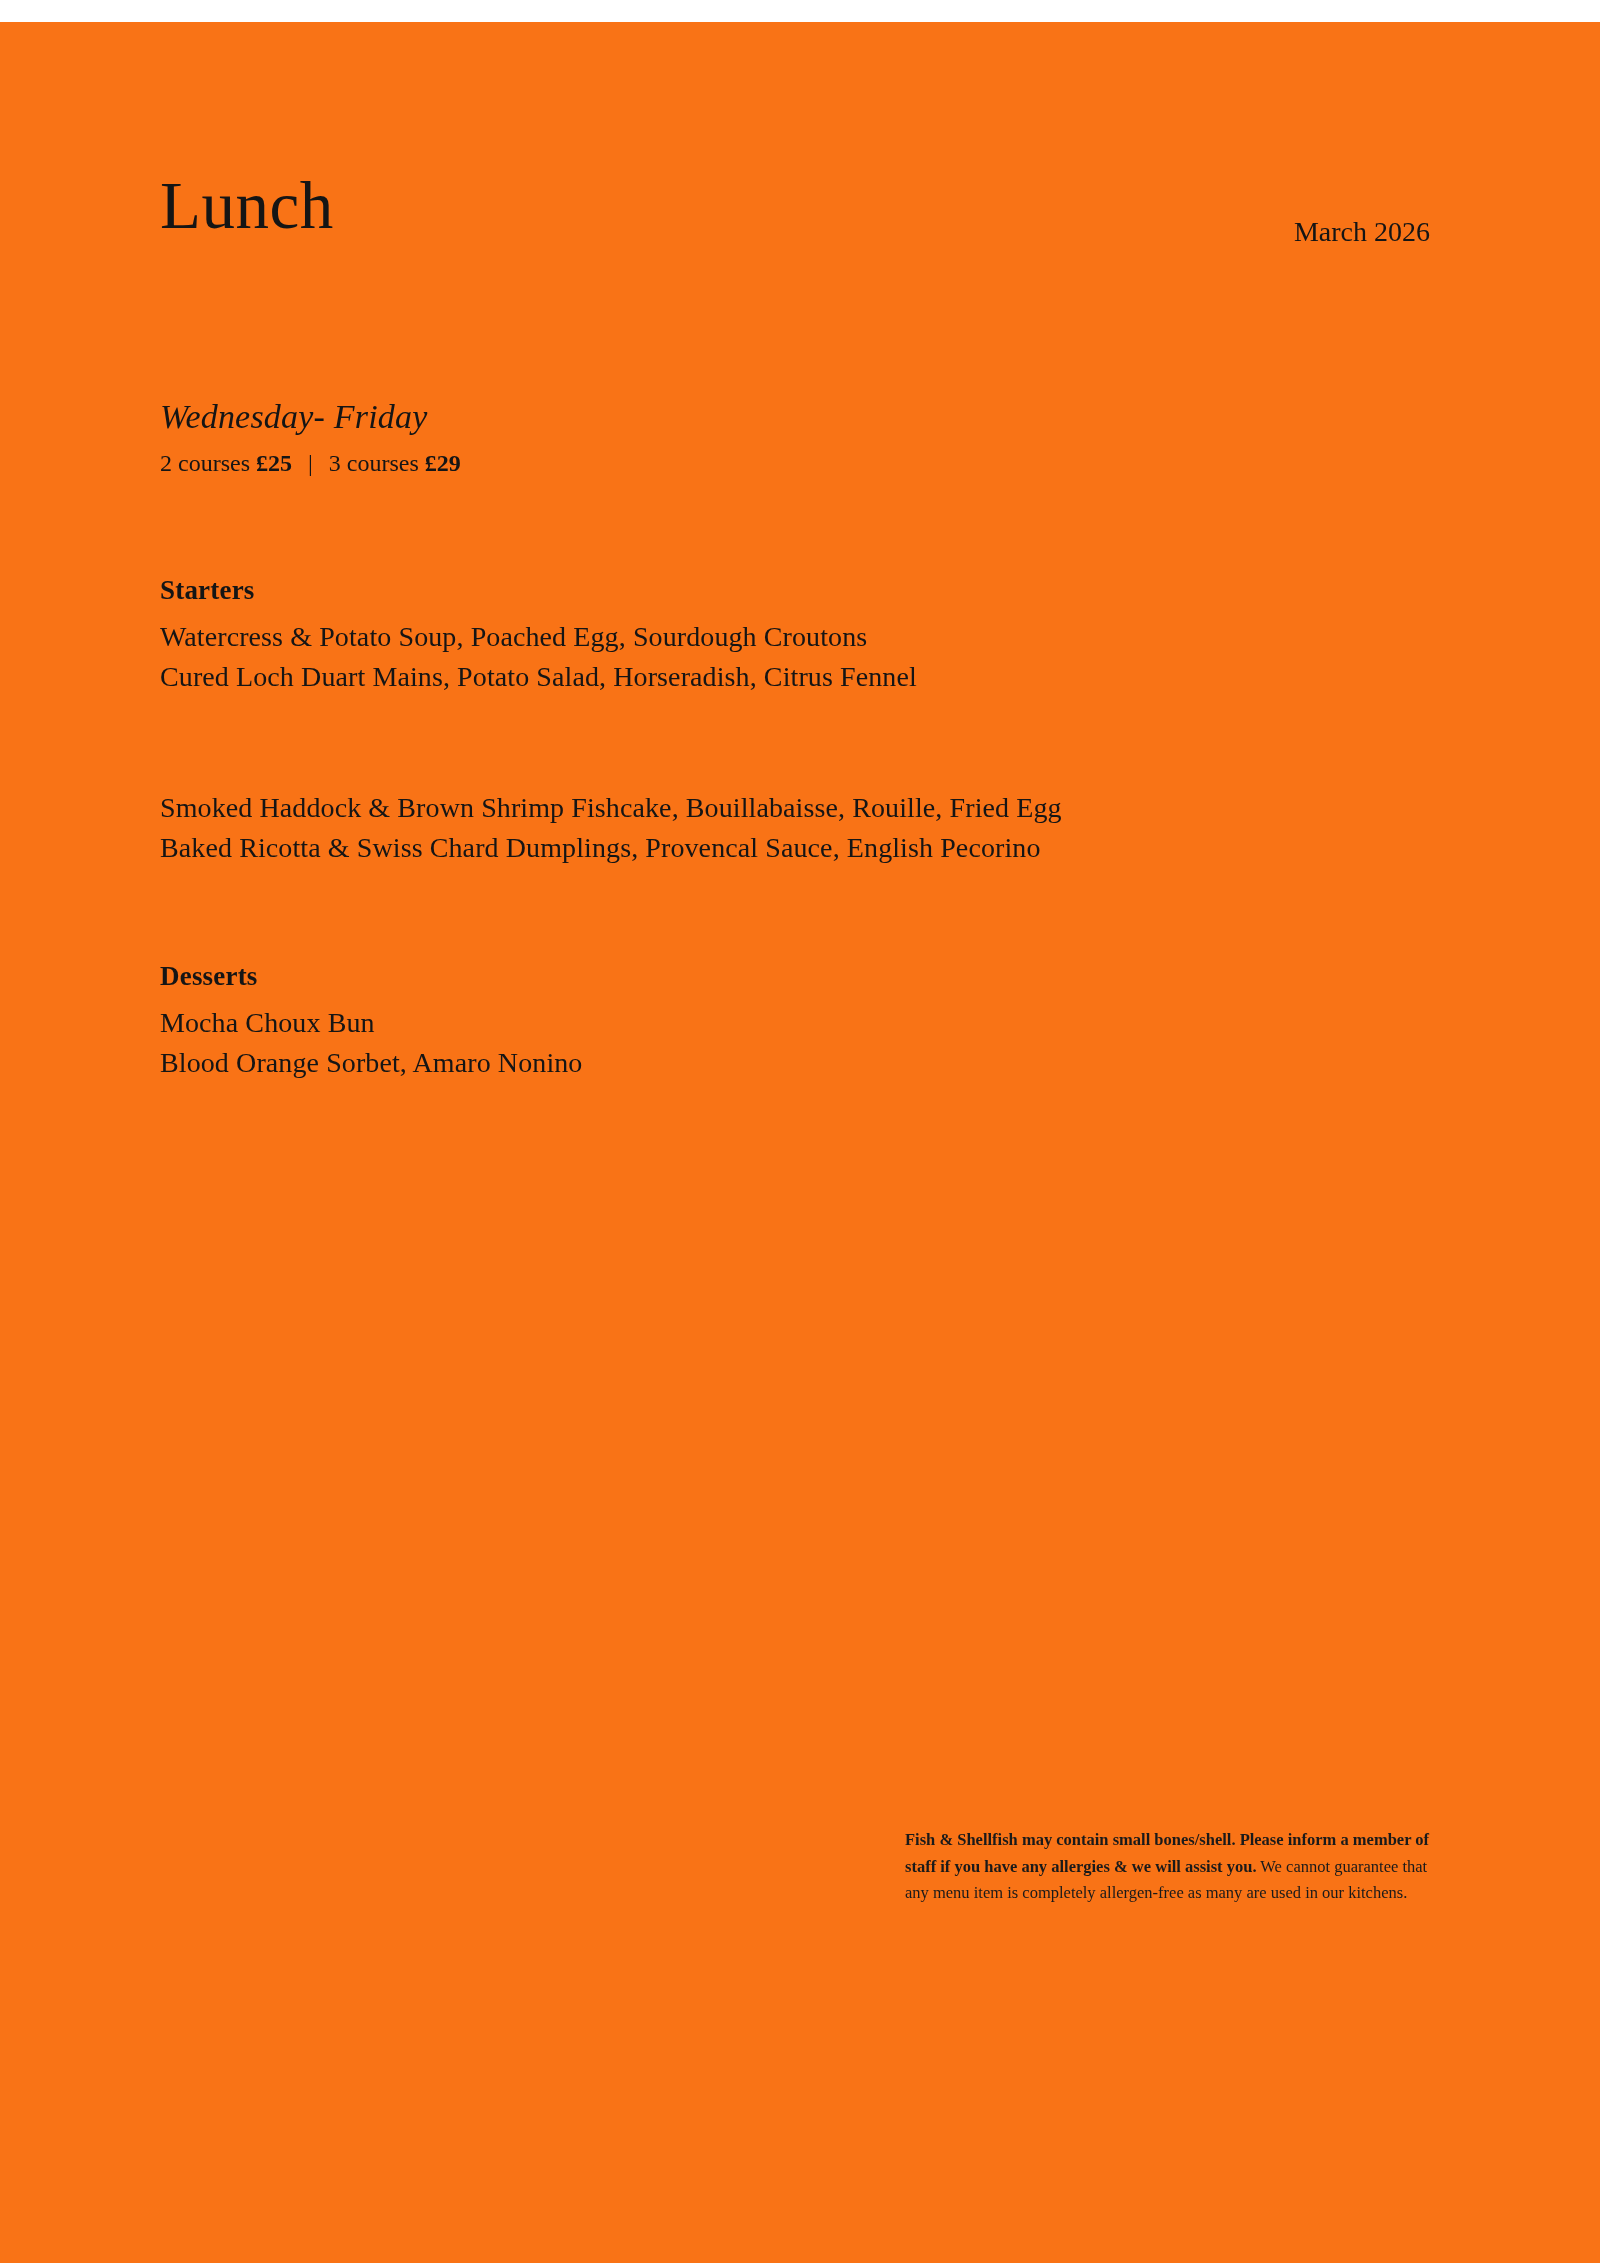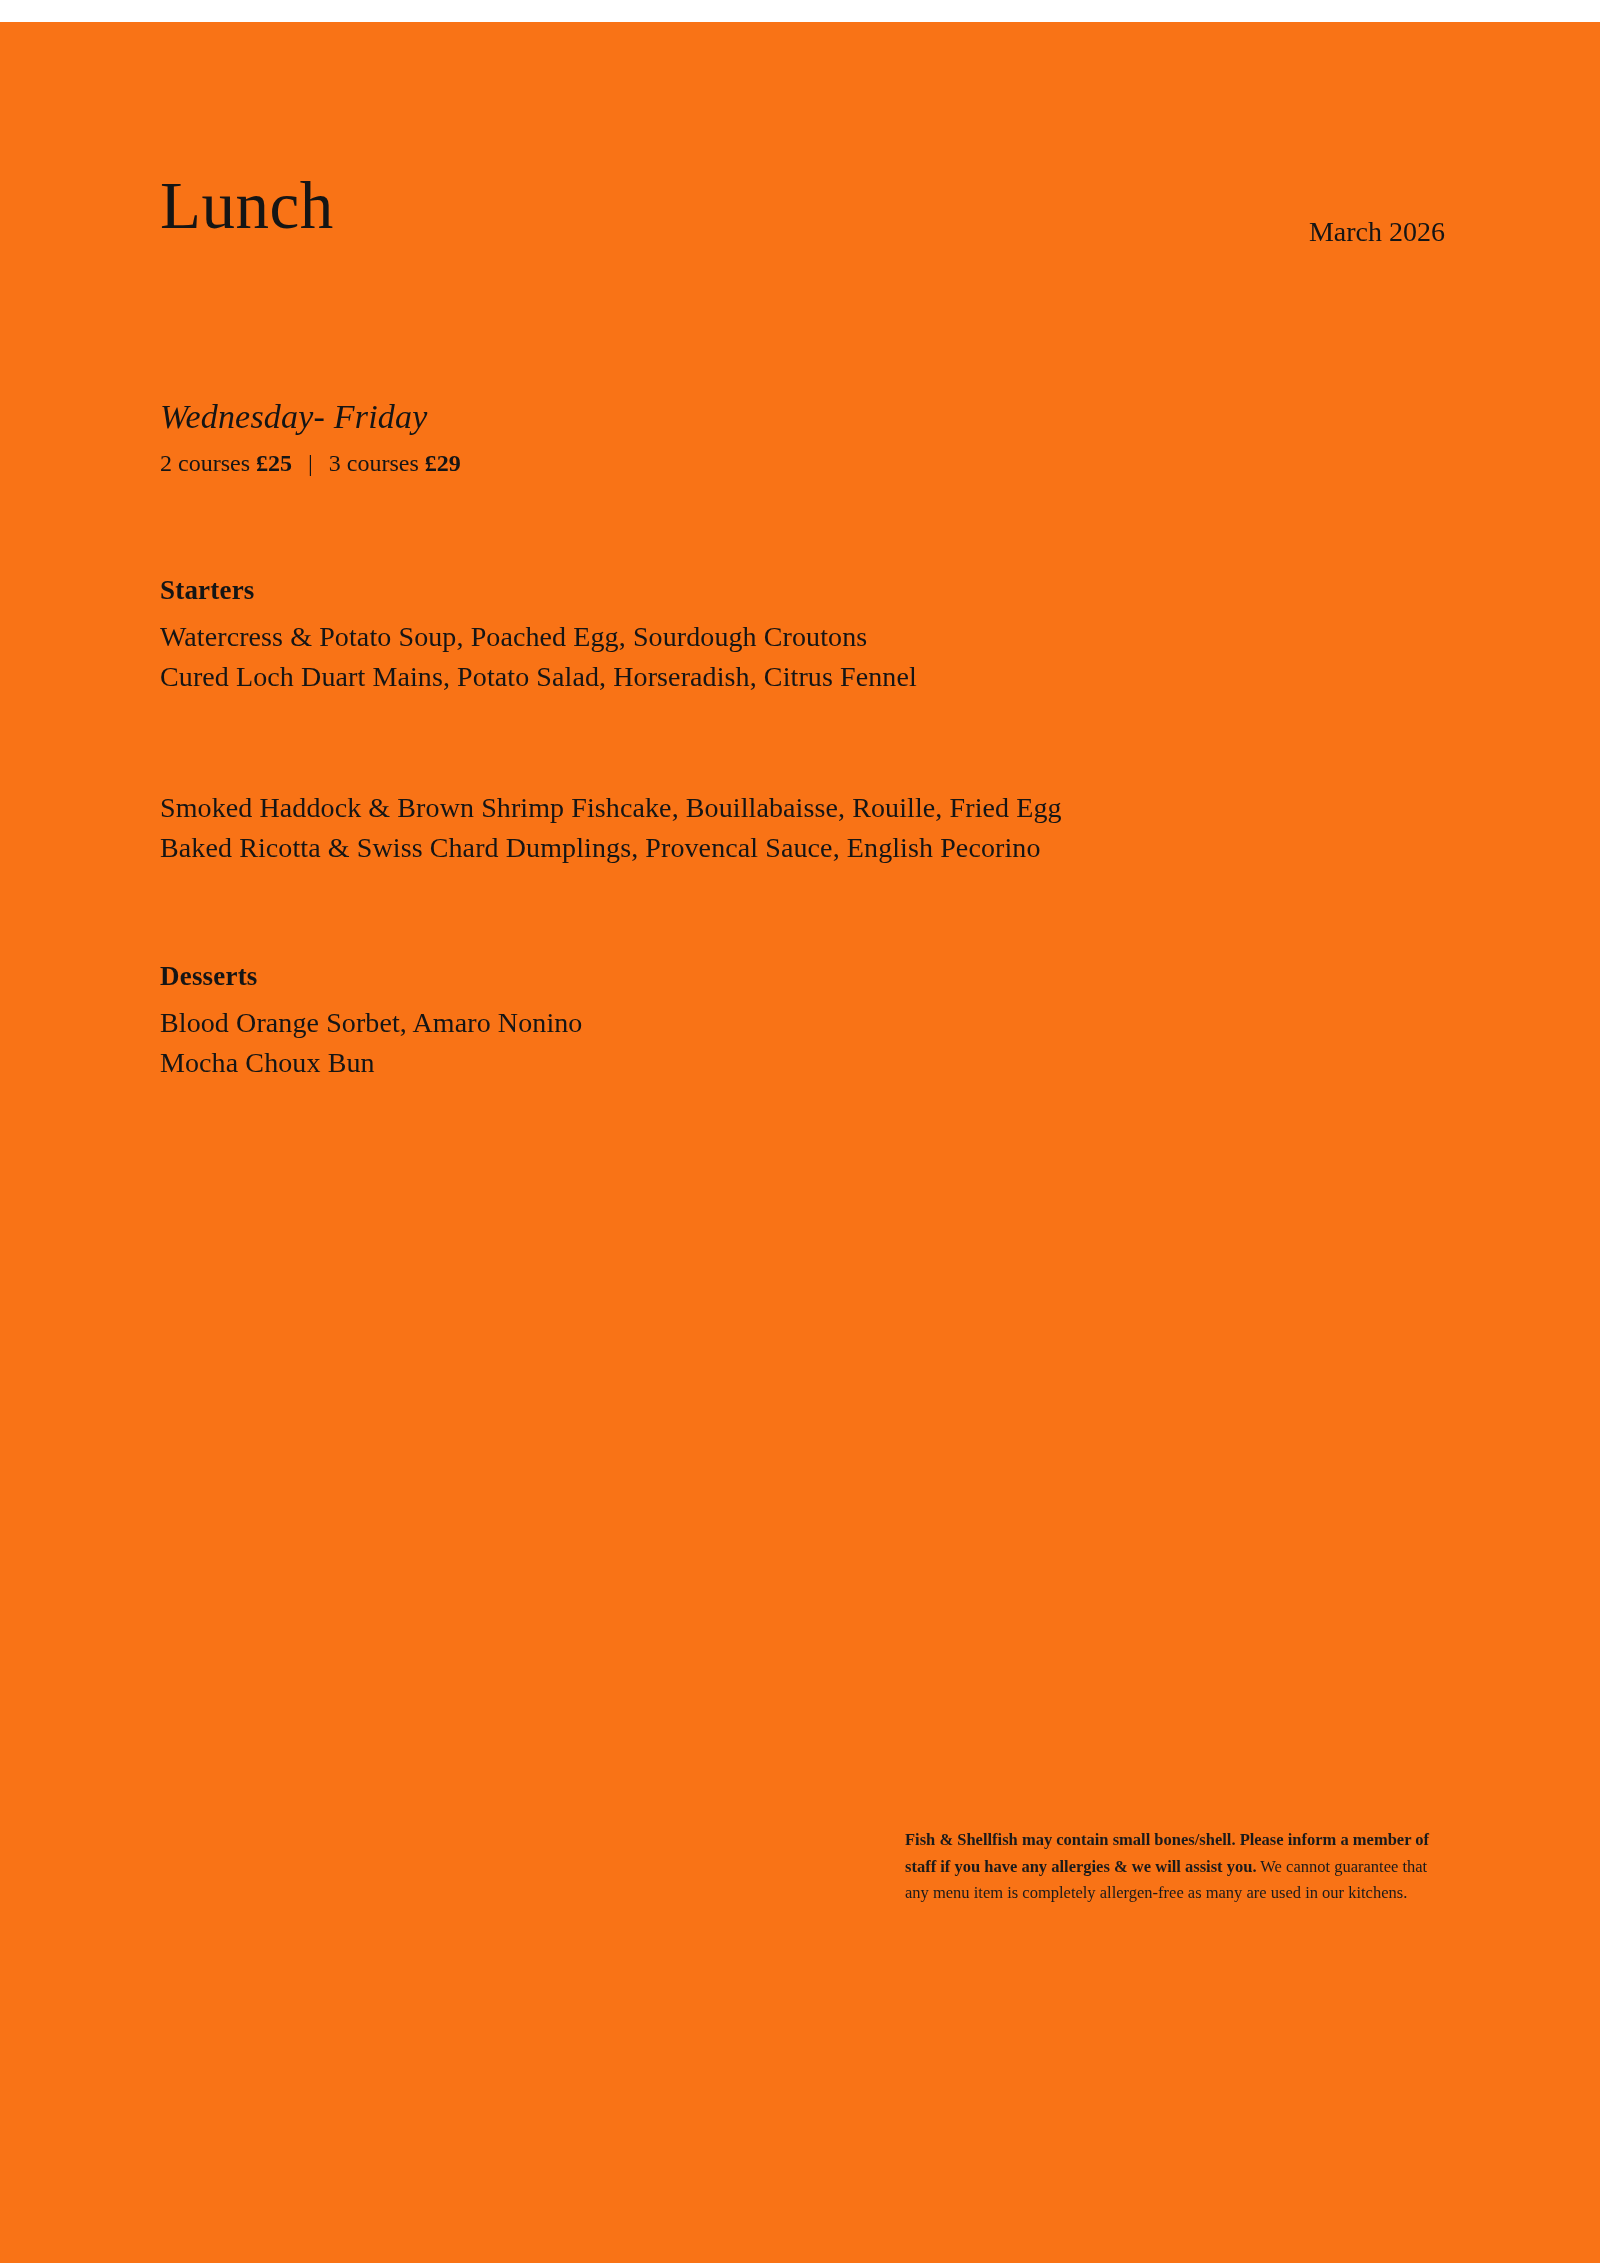--- a/index.html
+++ b/index.html
@@ -41,21 +41,21 @@
     position: absolute;
     left: 0;
     top: 0;
     font-size: 67px;
     line-height: 1;
     font-weight: 400;
     letter-spacing: 0.5px;
   }
   .menu-date {
     position: absolute;
-    right: 5px;
+    right: 20px;
     top: 46px;
     font-size: 28px;
     line-height: 1;
     font-weight: 400;
   }
 
   
   .service-block {
     margin-top: 110px;
   }
@@ -136,21 +136,21 @@
       <div class="dish">Cured Loch Duart Mains, Potato Salad, Horseradish, Citrus Fennel</div>
     </div>
 
     <div class="section">
       <div class="dish">Smoked Haddock &amp; Brown Shrimp Fishcake, Bouillabaisse, Rouille, Fried Egg</div>
       <div class="dish">Baked Ricotta &amp; Swiss Chard Dumplings, Provencal Sauce, English Pecorino</div>
     </div>
 
     <div class="section">
       <div class="section-heading">Desserts</div>
+      <div class="dish">Mocha Choux Bun</div>
       <div class="dish">Blood Orange Sorbet, Amaro Nonino</div>
-      <div class="dish">Mocha Choux Bun</div>
     </div>
 
   </div>
 
   <div class="allergen"><span class="strong">Fish &amp; Shellfish may contain small bones/shell. Please inform  a member of staff if you have any allergies &amp; we will assist you.</span><span> We cannot guarantee that any menu item is completely allergen-free as many are used in our kitchens.</span></div>
 
 </div>
 
 </body></html>

